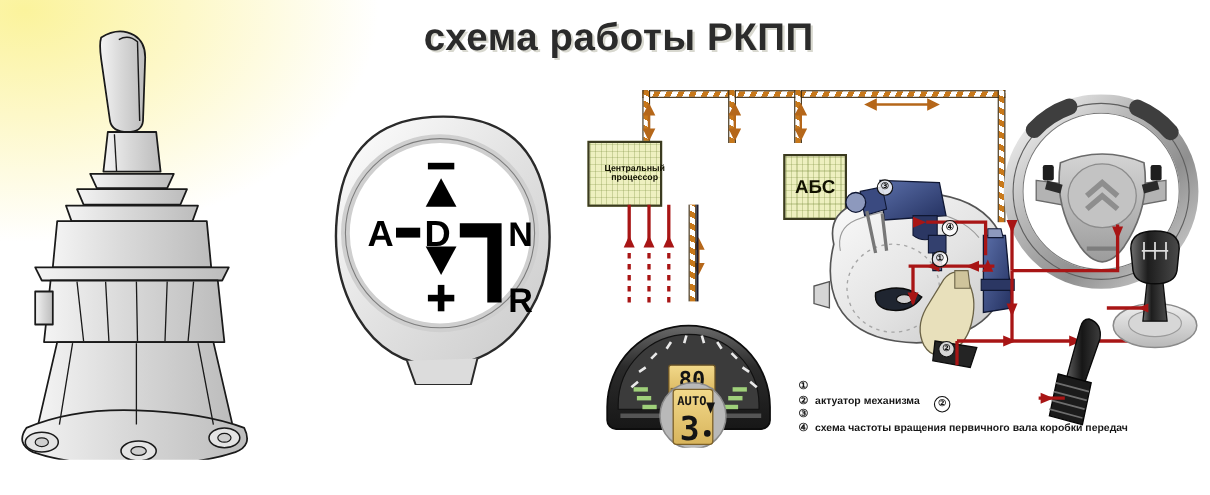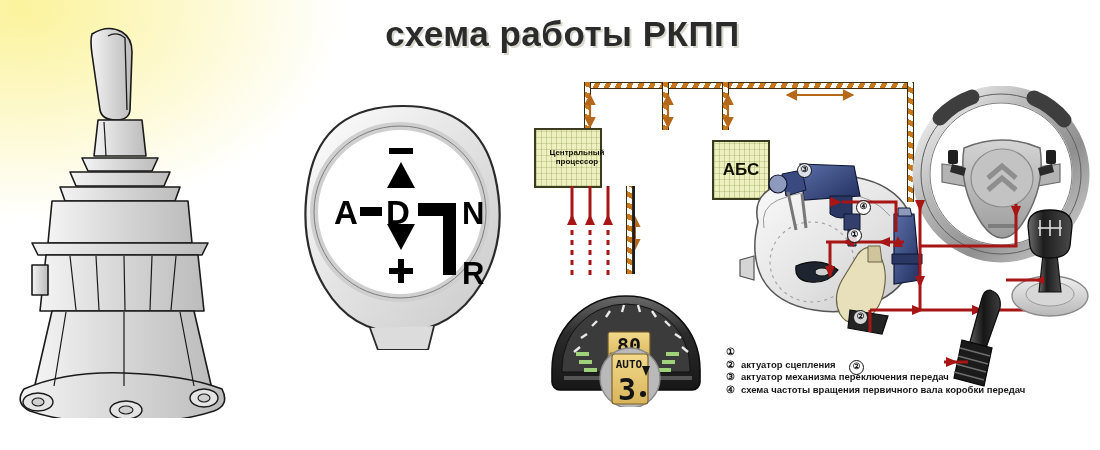--- a/index.html
+++ b/index.html
@@ -517,25 +517,24 @@
       </g>
     <path d="M2 74 l12 -5 l0 10 z" fill="#a81515" transform="rotate(180 8 74)"></path>
   </svg>
 
   <div id="legend" class="abs">
     <div class="leg-row">
       <span class="leg-num">①</span>
     </div>
     <div class="leg-row">
       <span class="leg-num">②</span>
-      <span>актуатор сцепления</span>
+      <span>актуатор механизма</span>
     </div>
     <div class="leg-row">
       <span class="leg-num">③</span>
-      <span>актуатор механизма переключения передач</span>
     </div>
     <div class="leg-row">
       <span class="leg-num">④</span>
       <span>схема частоты вращения первичного вала коробки передач</span>
     </div>
   </div>
 
 </div>
 
 </body></html>

